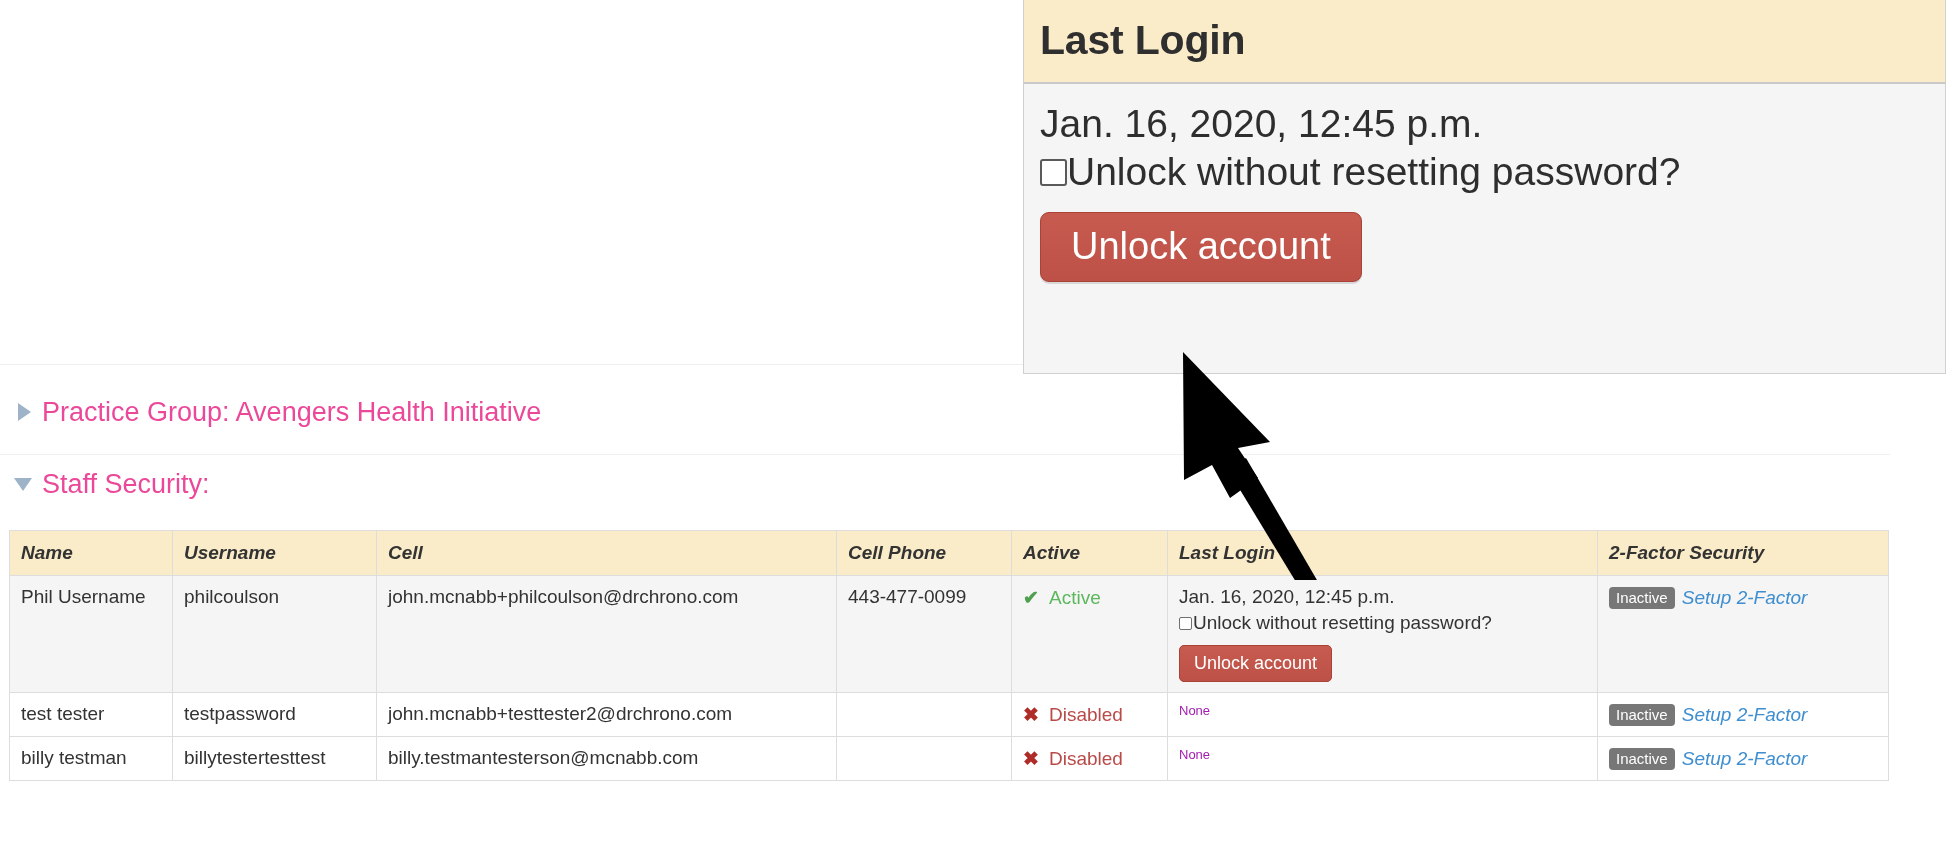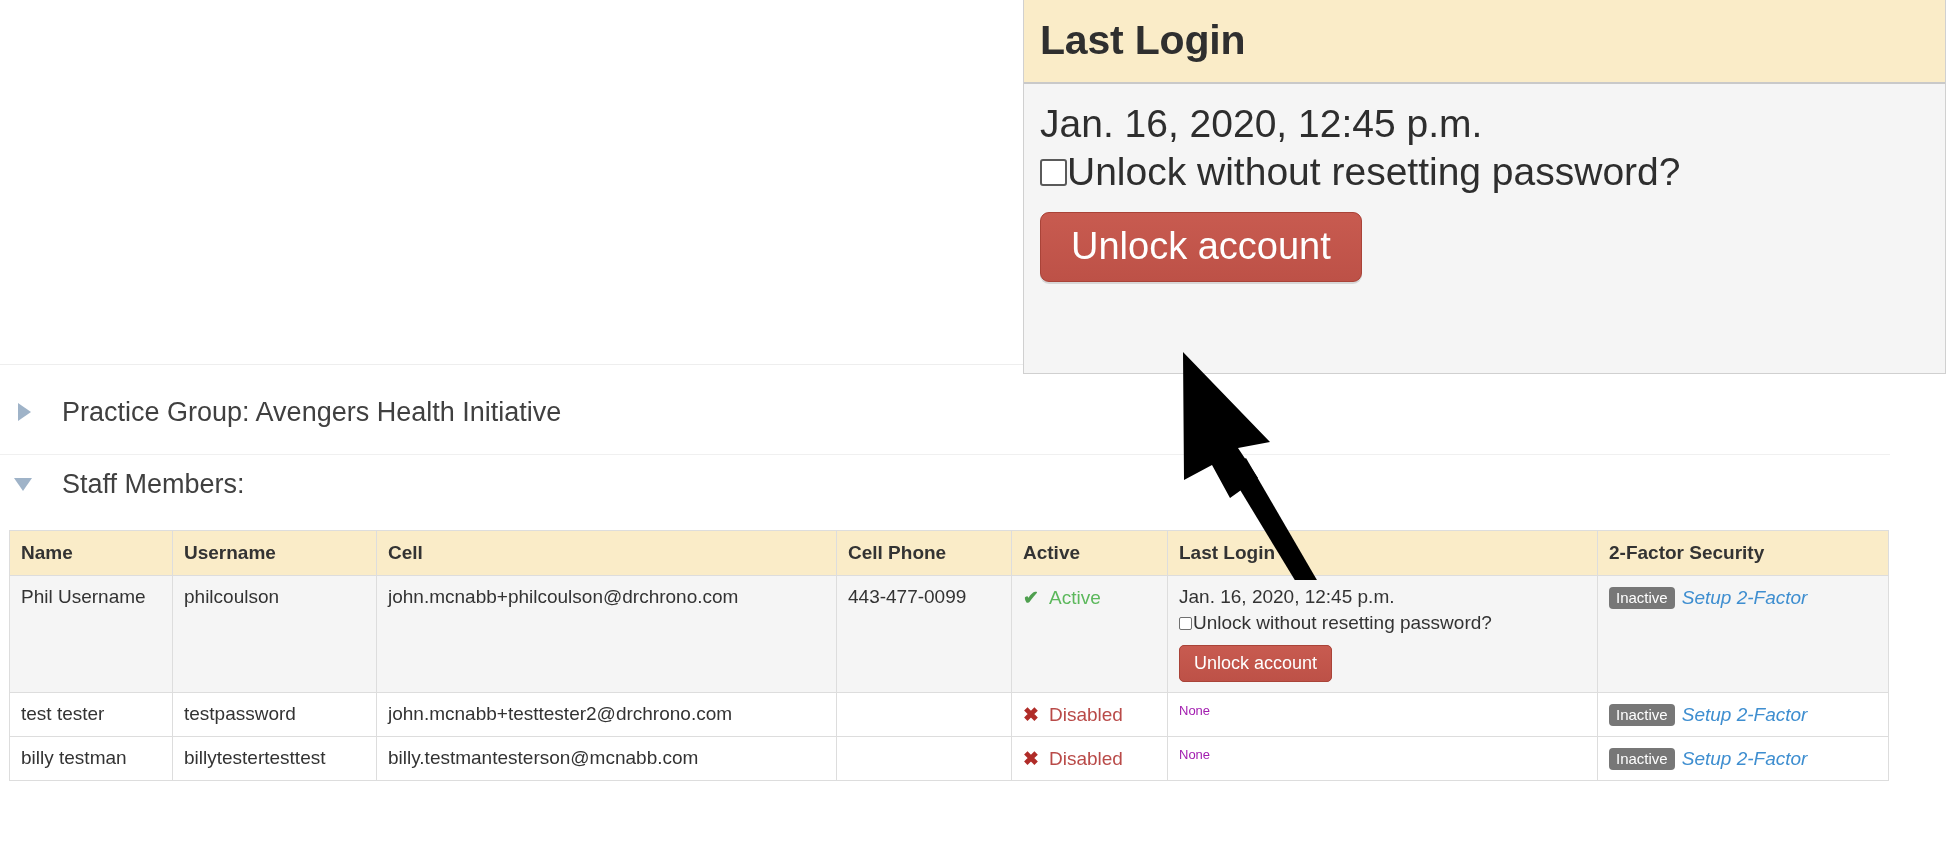--- a/index.html
+++ b/index.html
@@ -128,24 +128,23 @@
     margin-right: 11px;
   }
   .tri-down {
     border-left: 9px solid transparent;
     border-right: 9px solid transparent;
     border-top: 13px solid #9fb3c8;
     margin-right: 10px;
   }
   .section-label {
     font-size: 27px;
-    color: #404040;
+    color: #ec4899;
     line-height: 1;
     white-space: nowrap;
-    margin-left: 20px;
   }
   #mid-divider {
     position: absolute;
     left: 0; top: 454px;
     width: 1890px; height: 1px;
     background: #f0f0f0;
   }
 
   
   #staff-table-wrap {
@@ -168,20 +167,21 @@
     box-sizing: border-box;
   }
   #staff-table thead th {
     background: #faecc8;
     font-weight: bold;
     color: #333333;
     height: 42px;
     padding-top: 11px;
     padding-bottom: 11px;
     white-space: nowrap;
+    font-style: italic;
   }
   #staff-table tbody tr.odd  > td { background: #f5f5f5; }
   #staff-table tbody tr.even > td { background: #ffffff; }
 
   
   col.c-name   { width: 163px; }
   col.c-user   { width: 204px; }
   col.c-email  { width: 460px; }
   col.c-cell   { width: 175px; }
   col.c-active { width: 156px; }
@@ -281,21 +281,21 @@
 
 <div class="section-row" id="practice-group-row">
   <span class="tri tri-right"></span>
   <span class="section-label">Practice Group: Avengers Health Initiative</span>
 </div>
 
 <div id="mid-divider"></div>
 
 <div class="section-row" id="staff-members-row">
   <span class="tri tri-down"></span>
-  <span class="section-label">Staff Members:</span>
+  <span class="section-label">Staff Security:</span>
 </div>
 
 <div id="staff-table-wrap">
   <table id="staff-table">
     <colgroup>
       <col class="c-name">
         <col class="c-user">
         <col class="c-email">
         <col class="c-cell">
       <col class="c-active">

